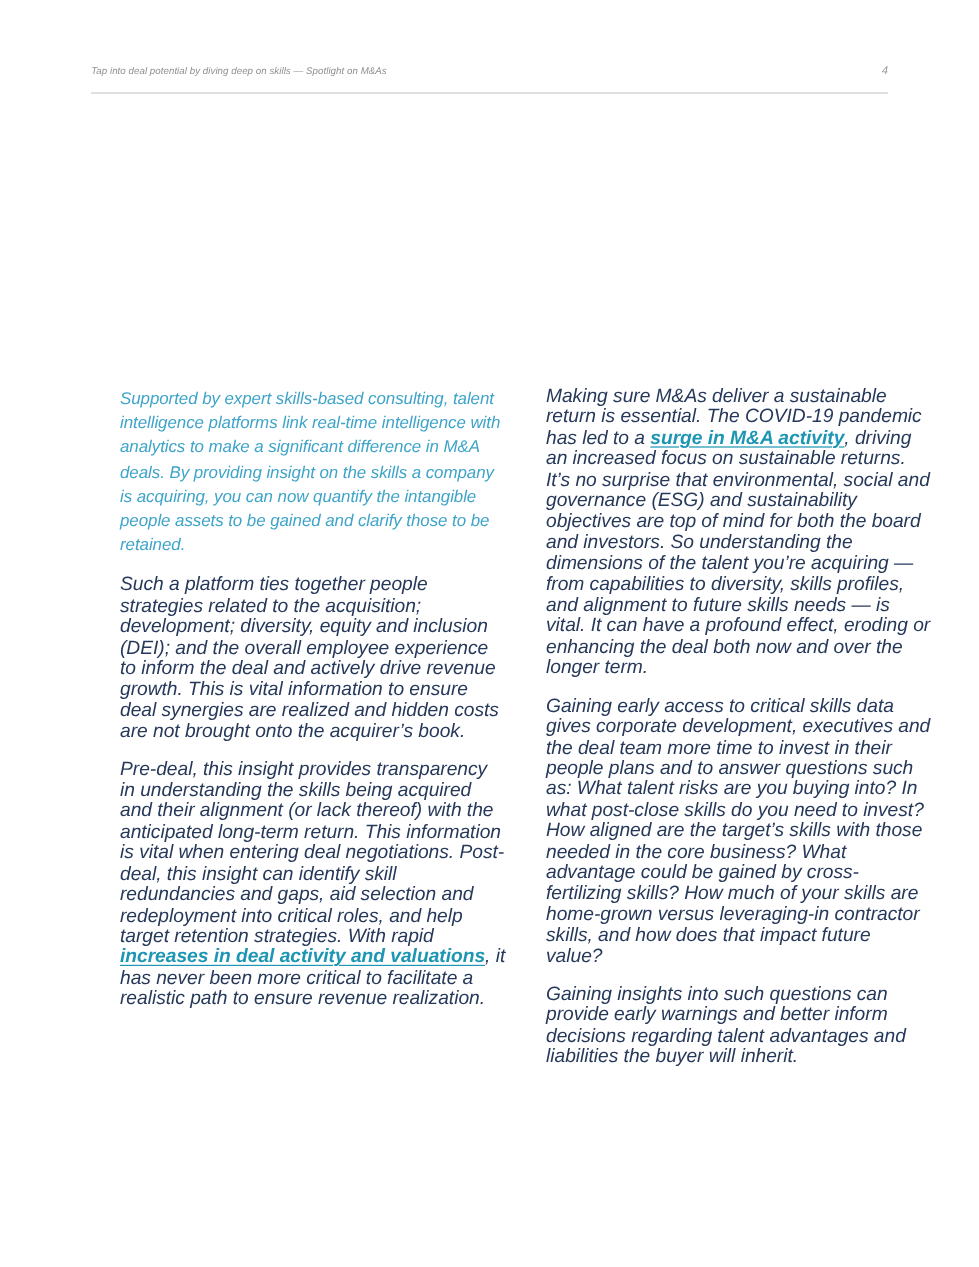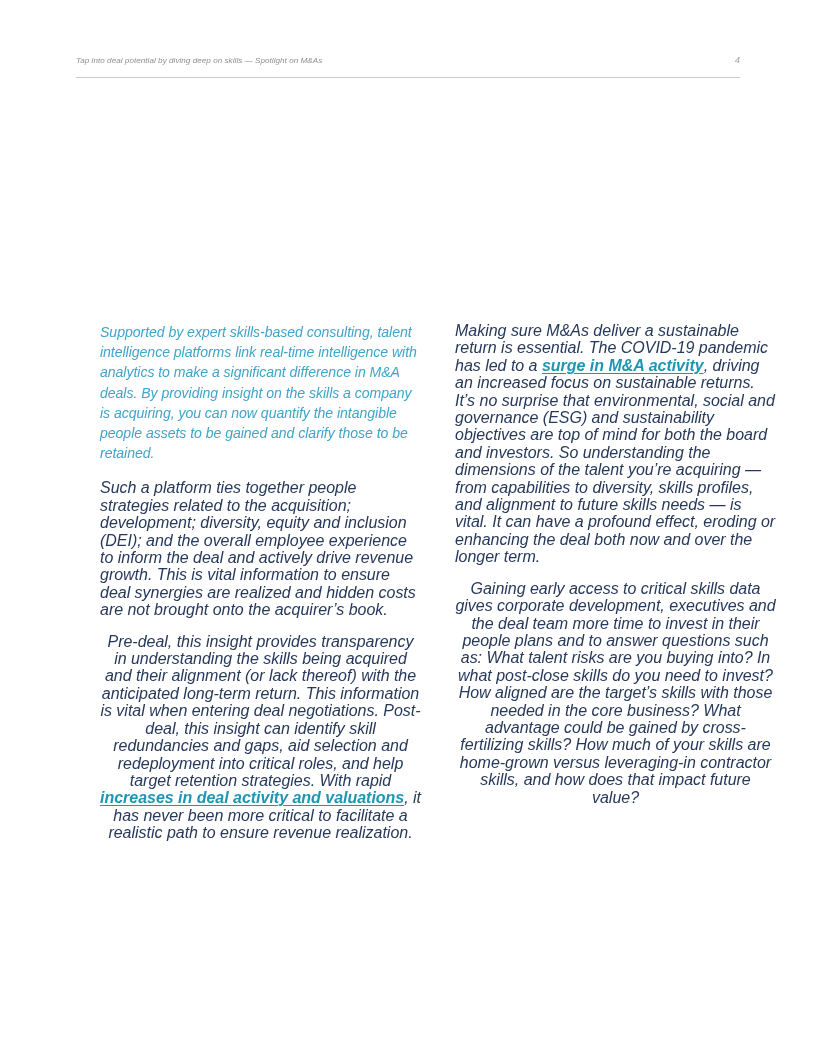--- a/index.html
+++ b/index.html
@@ -86,21 +86,21 @@
   }
 
   p.para {
     margin: 0 0 14px 0;
     font-size: 16px;
     line-height: 17.4px;
     color: #27395a;
     font-family: "Liberation Sans", sans-serif;
     letter-spacing: -0.02px;
   }
-  p.para:last-child { margin-bottom: 0; text-align: center; }
+  p.para:last-child { margin-bottom: 0; }
 
   p.intro {
     margin: 0 0 16px 0;
     font-size: 14.1px;
     line-height: 20.2px;
     color: #3fa4c9;
     letter-spacing: -0.05px;
     font-family: "Liberation Sans", sans-serif;
   }
 
@@ -134,16 +134,17 @@
       <p class="para">Such a platform ties together people strategies related to the acquisition; development; diversity, equity and inclusion (DEI); and the overall employee experience to inform the deal and actively drive revenue growth. This is vital information to ensure deal synergies are realized and hidden costs are not brought onto the acquirer’s book.</p>
 
       <p class="para"><span>Pre-deal, this insight provides transparency in understanding the skills being acquired and their alignment (or lack thereof) with the anticipated long-term return. This information is vital when entering deal negotiations. Post-deal, this insight can identify skill redundancies and gaps, aid selection and redeployment into critical roles, and help target retention strategies. With rapid </span><a class="inline-link">increases in deal activity and valuations</a><span>, it has never been more critical to facilitate a realistic path to ensure revenue realization.</span></p>
     </div>
 
     <div class="col">
       <p class="para"><span>Making sure M&amp;As deliver a sustainable return is essential. The COVID-19 pandemic has led to a </span><a class="inline-link">surge in M&amp;A activity</a><span>, driving an increased focus on sustainable returns. It’s no surprise that environmental, social and governance (ESG) and sustainability objectives are top of mind for both the board and investors. So understanding the dimensions of the talent you’re acquiring — from capabilities to diversity, skills profiles, and alignment to future skills needs — is vital. It can have a profound effect, eroding or enhancing the deal both now and over the longer term.</span></p>
 
       <p class="para">Gaining early access to critical skills data gives corporate development, executives and the deal team more time to invest in their people plans and to answer questions such as: What talent risks are you buying into? In what post-close skills do you need to invest? How aligned are the target’s skills with those needed in the core business? What advantage could be gained by cross-fertilizing skills? How much of your skills are home-grown versus leveraging-in contractor skills, and how does that impact future value?</p>
 
+      <p class="para">Gaining insights into such questions can provide early warnings and better inform decisions regarding talent advantages and liabilities the buyer will inherit.</p>
     </div>
 
   </div>
 </div>
 
 </body></html>

